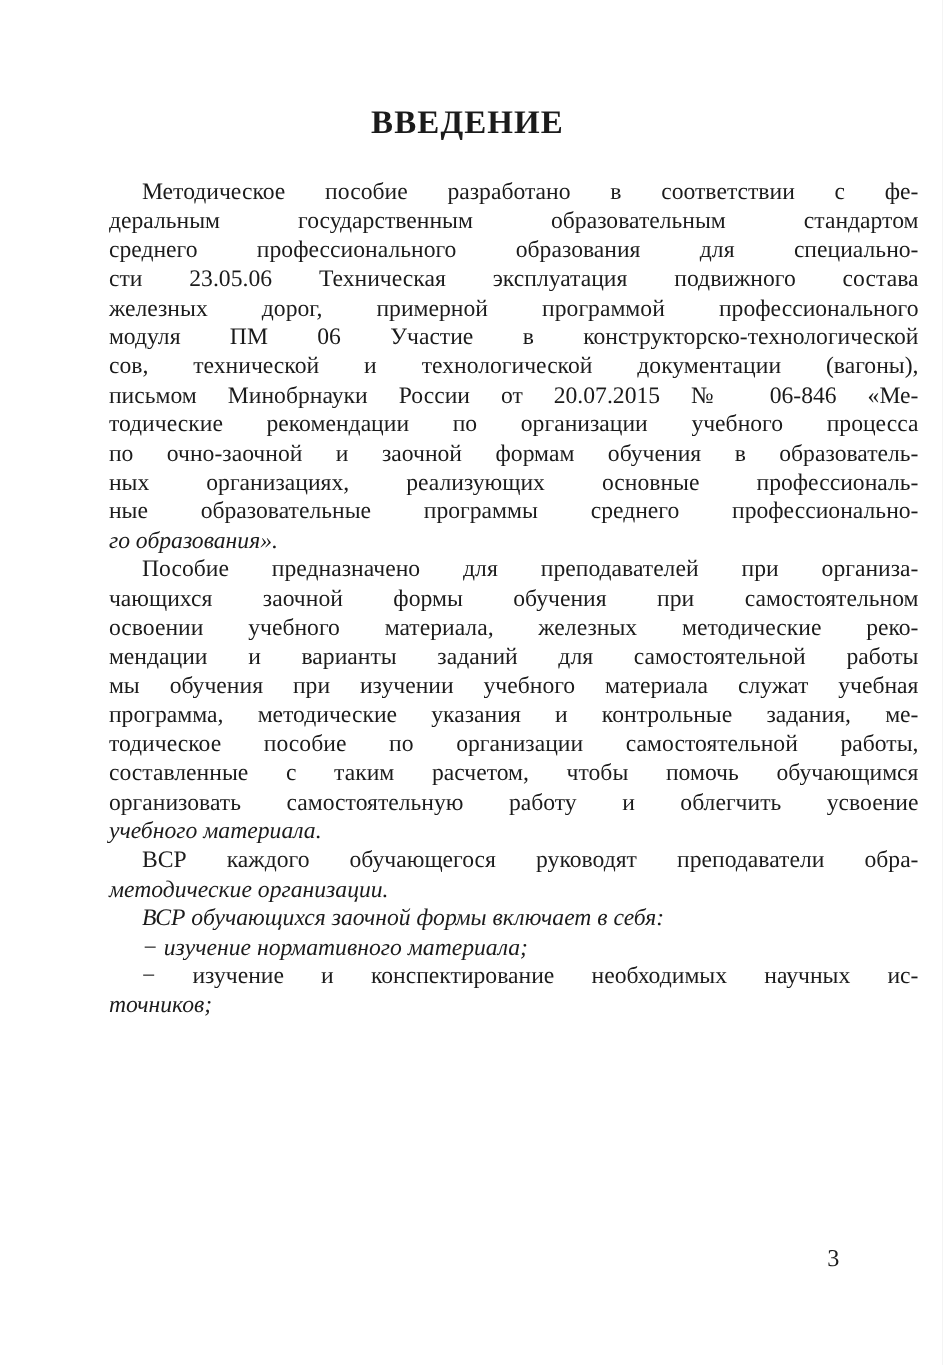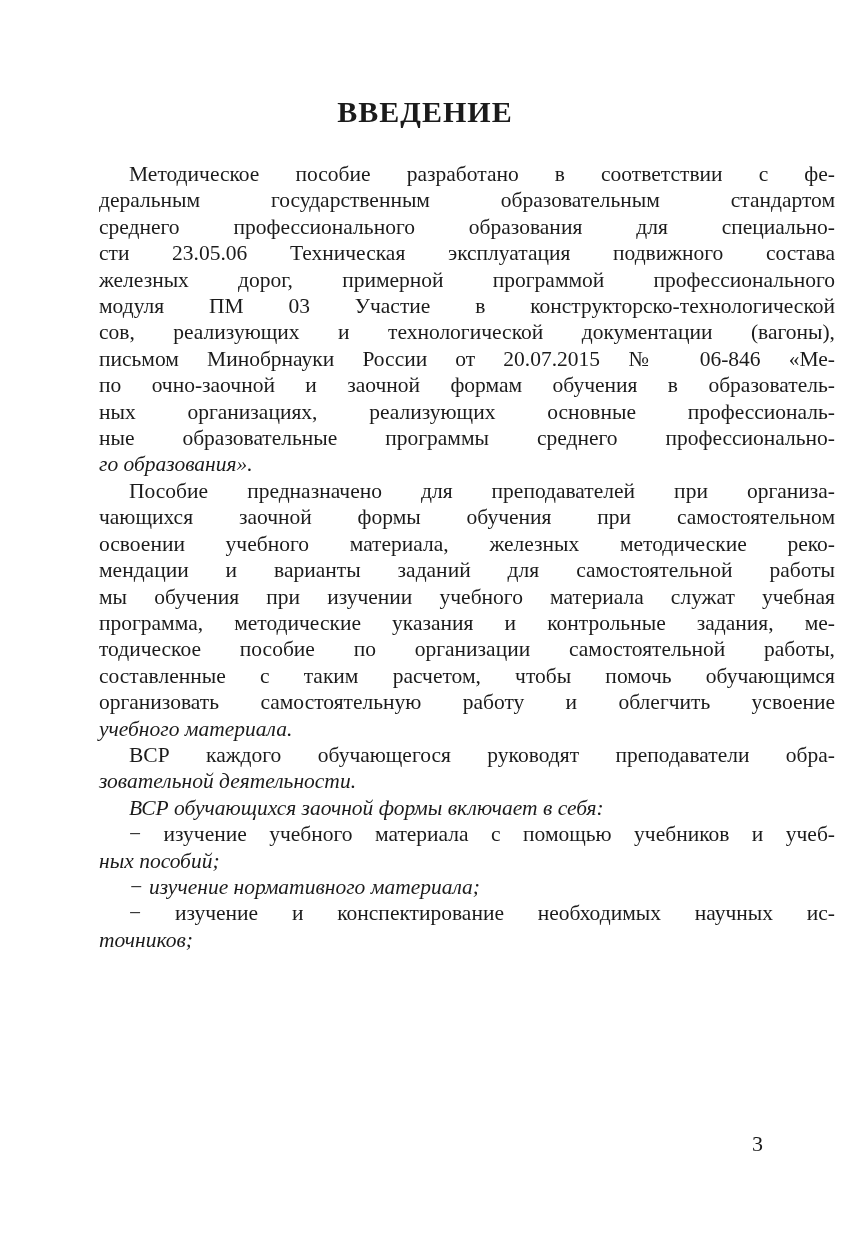--- a/index.html
+++ b/index.html
@@ -59,23 +59,24 @@
 <div class="page">
   <div class="title">ВВЕДЕНИЕ</div>
 
   <div class="doc-body">
       <div class="paragraph">
         <div class="line indent">Методическое пособие разработано в соответствии с фе-</div>
         <div class="line">деральным государственным образовательным стандартом</div>
         <div class="line">среднего профессионального образования для специально-</div>
         <div class="line">сти 23.05.06 Техническая эксплуатация подвижного состава</div>
         <div class="line">железных дорог, примерной программой профессионального</div>
-        <div class="line">модуля ПМ 03 Участие в конструкторско-технологической</div>
-        <div class="line">сов, реализующих и технологической документации (вагоны),</div>
+        <div class="line">модуля ПМ 06 Участие в конструкторско-технологической</div>
+        <div class="line">сов, технической и технологической документации (вагоны),</div>
         <div class="line">письмом Минобрнауки России от 20.07.2015 № 06-846 «Ме-</div>
+        <div class="line">тодические рекомендации по организации учебного процесса</div>
         <div class="line">по очно-заочной и заочной формам обучения в образователь-</div>
         <div class="line">ных организациях, реализующих основные профессиональ-</div>
         <div class="line">ные образовательные программы среднего профессионально-</div>
         <div class="line last">го образования».</div>
       </div>
       <div class="paragraph">
         <div class="line indent">Пособие предназначено для преподавателей при организа-</div>
         <div class="line">чающихся заочной формы обучения при самостоятельном</div>
         <div class="line">освоении учебного материала, железных методические реко-</div>
         <div class="line">мендации и варианты заданий для самостоятельной работы</div>
@@ -83,28 +84,24 @@
       <div class="paragraph">
         <div class="line">мы обучения при изучении учебного материала служат учебная</div>
         <div class="line">программа, методические указания и контрольные задания, ме-</div>
         <div class="line">тодическое пособие по организации самостоятельной работы,</div>
         <div class="line">составленные с таким расчетом, чтобы помочь обучающимся</div>
         <div class="line">организовать самостоятельную работу и облегчить усвоение</div>
         <div class="line last">учебного материала.</div>
       </div>
       <div class="paragraph">
         <div class="line indent">ВСР каждого обучающегося руководят преподаватели обра-</div>
-        <div class="line last">зовательной деятельности.</div>
+        <div class="line last">методические организации.</div>
       </div>
       <div class="paragraph">
         <div class="line indent last">ВСР обучающихся заочной формы включает в себя:</div>
-      </div>
-      <div class="paragraph">
-        <div class="line indent">− изучение учебного материала с помощью учебников и учеб-</div>
-        <div class="line last">ных пособий;</div>
       </div>
       <div class="paragraph">
         <div class="line indent last">− изучение нормативного материала;</div>
       </div>
       <div class="paragraph">
         <div class="line indent">− изучение и конспектирование необходимых научных ис-</div>
         <div class="line last">точников;</div>
       </div>
     </div>
 

